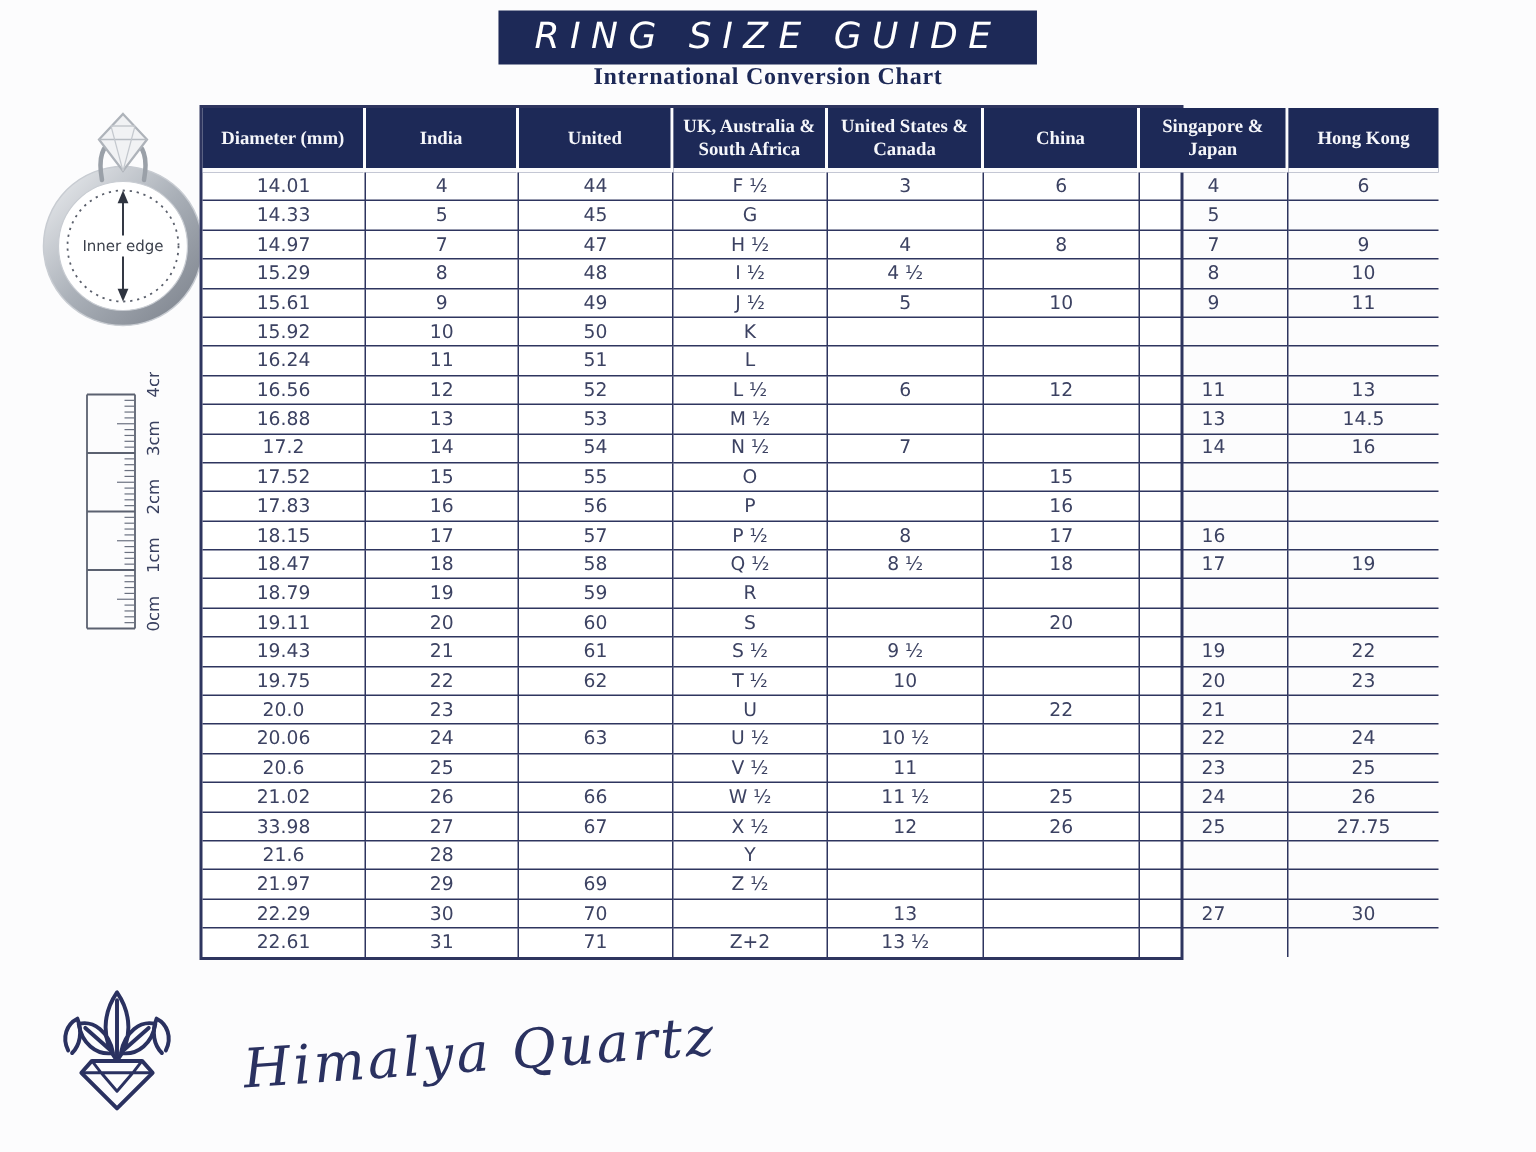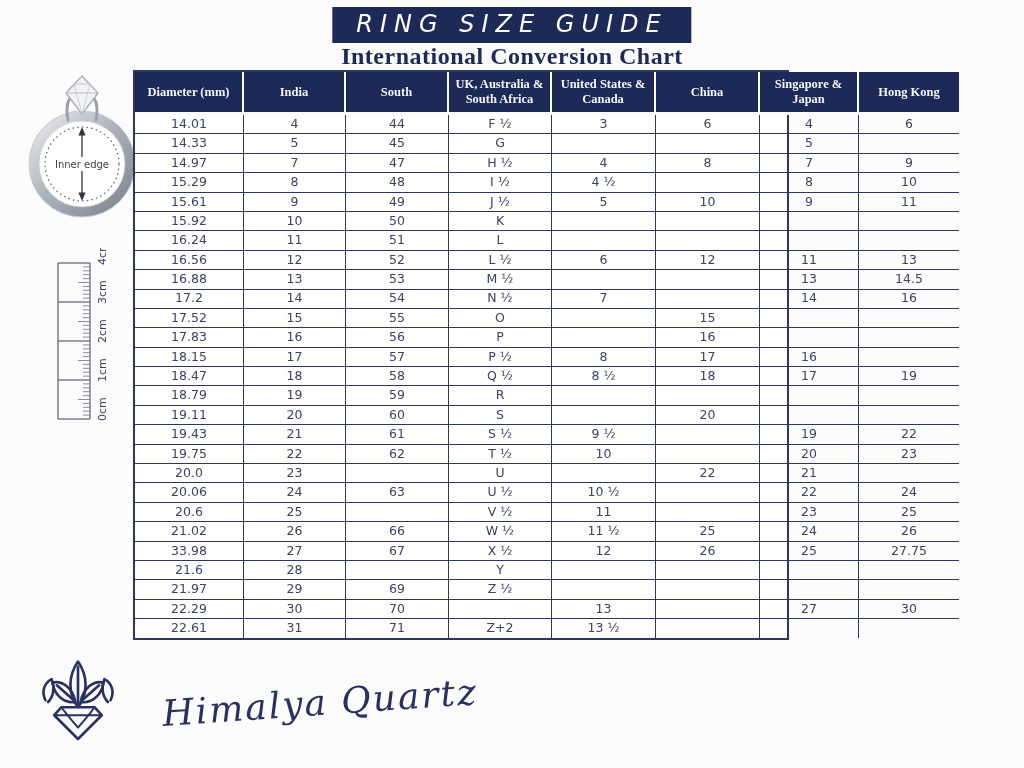--- a/index.html
+++ b/index.html
@@ -16,21 +16,21 @@
     position:absolute;top:7px;left:50%;transform:translateX(-50%);
     background:#1d2957;color:#ffffff;
     padding:3px 24px 5px 24px;
     font-family:"DejaVu Sans",sans-serif;
     font-size:24px;font-style:italic;letter-spacing:7px;
     white-space:nowrap;
   }
   .subtitle{
     position:absolute;top:43px;left:50%;transform:translateX(-50%);
     font-family:"Liberation Serif","DejaVu Serif",serif;
-    font-size:24px;font-weight:700;color:#1d2957;
+    font-size:16px;font-weight:700;color:#1d2957;
     white-space:nowrap;letter-spacing:0.5px;
   }
   
   .table-wrap{
     position:absolute;left:133px;top:70px;width:656px;
     border:2px solid #2e355f;background:#ffffff;box-sizing:border-box;
   }
   table.conv{
     width:100%;border-spacing:0;table-layout:fixed;
   }
@@ -171,21 +171,21 @@
           <col style="width:103px">
         <col style="width:104px">
           <col style="width:104px">
           <col style="width:99px">
           <col style="width:100px">
       </colgroup>
       <thead>
         <tr>
           <th>Diameter (mm)</th>
           <th>India</th>
-          <th>South</th>
+          <th>United</th>
           <th>UK, Australia &amp; South Africa</th>
           <th>United States &amp; Canada</th>
           <th>China</th>
           <th>Singapore &amp; Japan</th>
           <th>Hong Kong</th>
         </tr>
       </thead>
       <tbody>
           <tr>
             <td>14.01</td>

